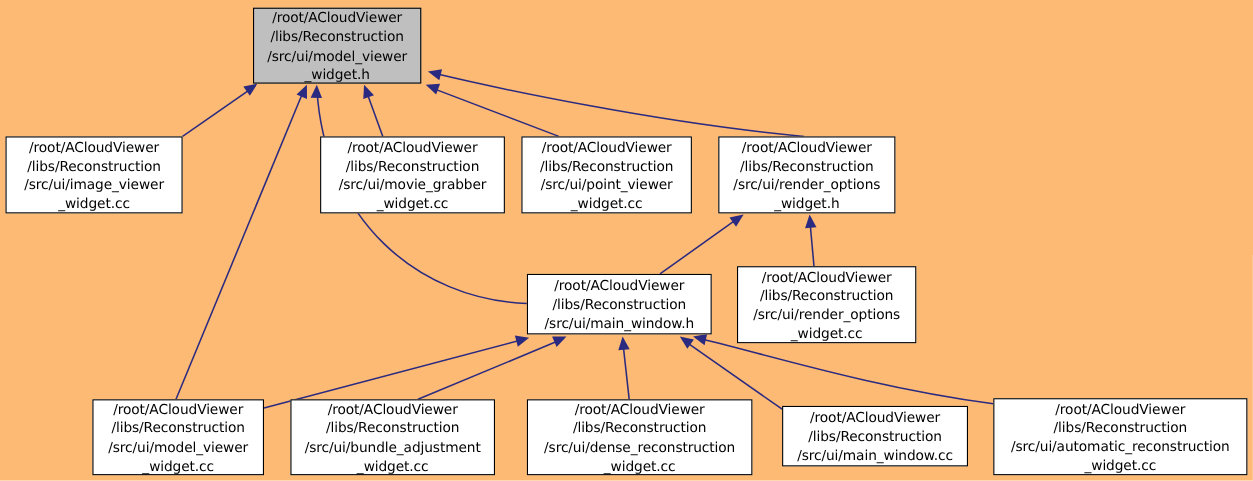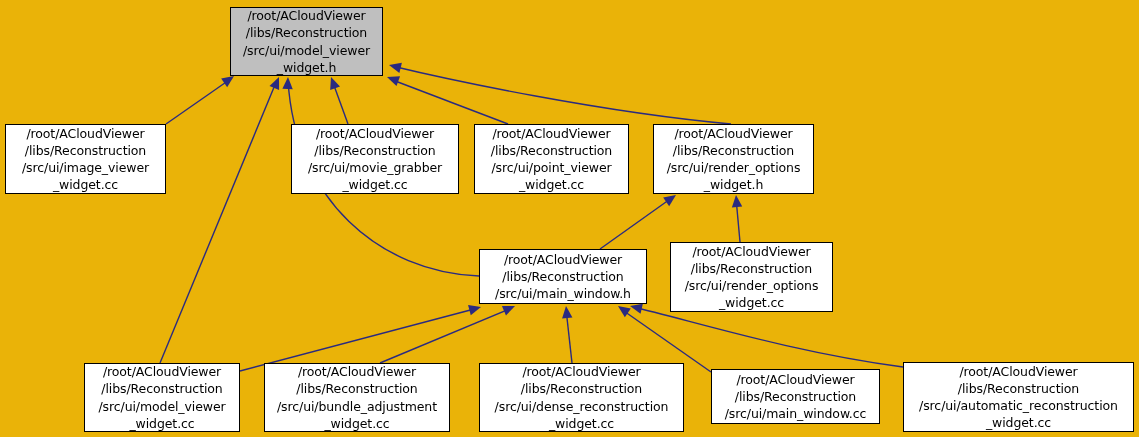--- a/index.html
+++ b/index.html
@@ -7,21 +7,21 @@
     padding: 0;
     background: #ffffff;
   }
   body {
     font-family: "DejaVu Sans", sans-serif;
   }
   #graph {
     position: relative;
     width: 1139px;
     height: 437px;
-    background: #eab308;
+    background: #fdba74;
     overflow: hidden;
   }
   #edges {
     position: absolute;
     left: 0;
     top: 0;
     width: 1139px;
     height: 437px;
     pointer-events: none;
   }

